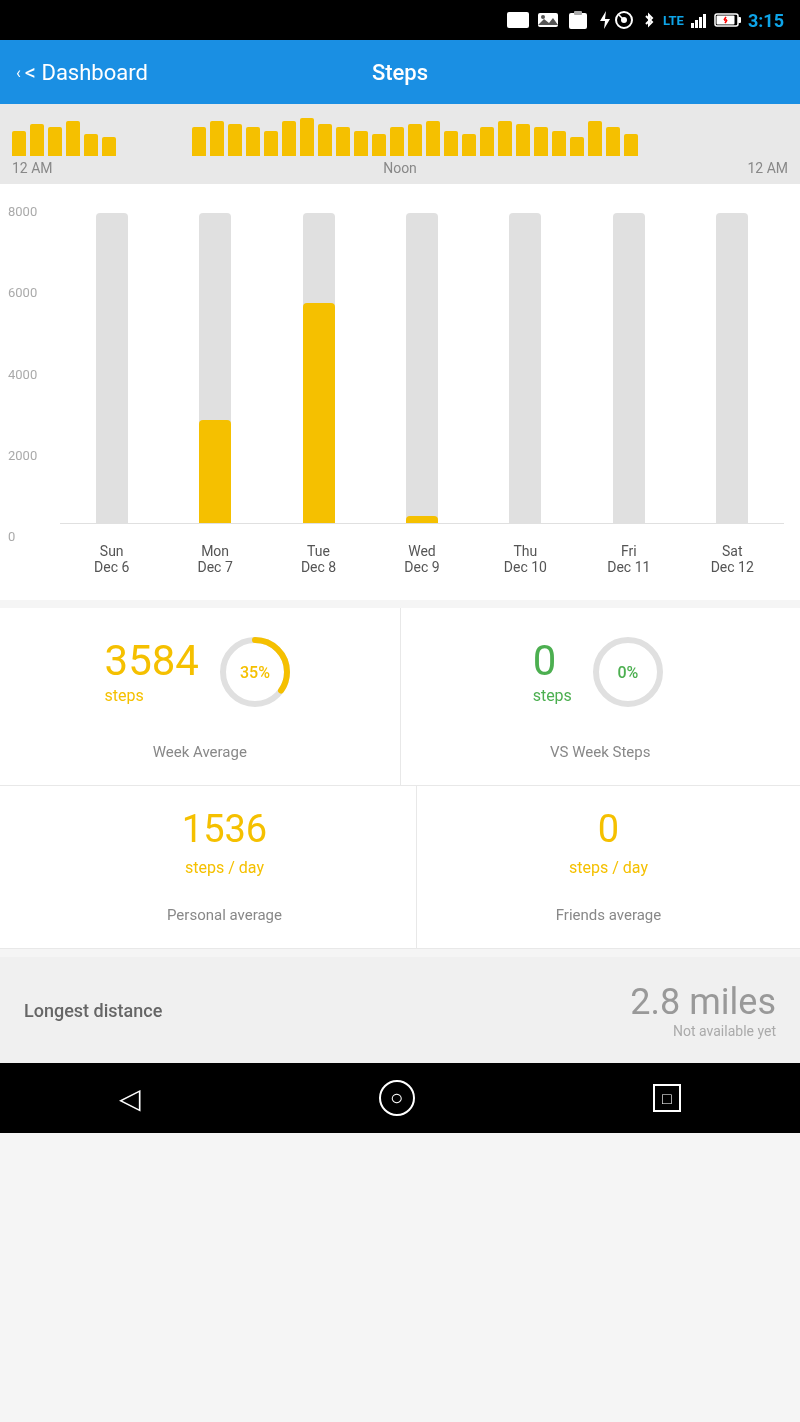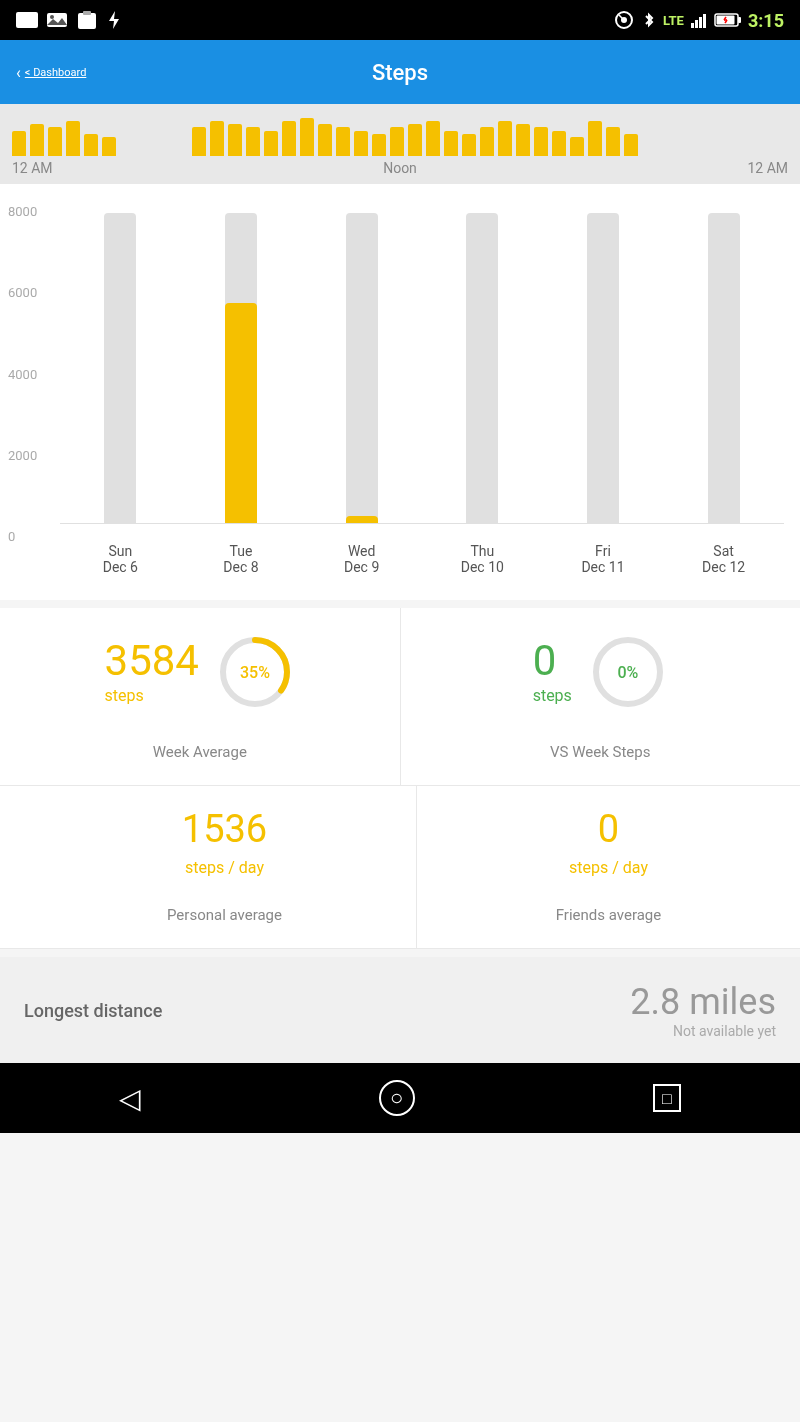--- a/index.html
+++ b/index.html
@@ -10,23 +10,23 @@
       background: #f5f5f5;
       overflow-x: hidden;
     }
 
     
     .status-bar {
       background: #000;
       height: 40px;
       display: flex;
       align-items: center;
-      justify-content: space-between;
+      justify-content: flex-end;
       padding: 0 16px;
-      color: #bef264;
+      color: #0ea5e9;
       font-size: 14px;
     }
     .status-left { display: flex; gap: 8px; align-items: center; }
     .status-right { display: flex; gap: 6px; align-items: center; font-size: 15px; font-weight: bold; }
 
     
     .header {
       background: #1a8fe3;
       height: 64px;
       display: flex;
@@ -327,21 +327,21 @@
       <line x1="10" y1="8" x2="13" y2="8" stroke="#f00" stroke-width="1.5"></line>
       <line x1="13" y1="8" x2="11" y2="11" stroke="#f00" stroke-width="1.5"></line>
     </svg>
     <span style="font-size:18px;font-weight:bold;">3:15</span>
   </div>
 </div>
 
 <div class="header">
   <div class="header-back">
     <span>‹</span>
-    <span style="font-size:11px;color:#fff;text-decoration:underline;">&lt; Dashboard</span>
+    <span style="font-size:22px;color:#fff;">&lt; Dashboard</span>
   </div>
   <span class="header-title">Steps</span>
 </div>
 
 <div class="timeline-section">
   <div class="timeline-bars" id="timeline-bars-container">
   <div class="timeline-bar" style="height: 25px;"></div>
       <div class="timeline-bar" style="height: 32px;"></div>
       <div class="timeline-bar" style="height: 29px;"></div>
       <div class="timeline-bar" style="height: 35px;"></div>
@@ -395,20 +395,29 @@
       </div>
 
     <div class="bars-area" id="bars-area">
         <div class="bar-group">
           <div class="bar-track" style="height: 310px;">
             <div class="bar-fill" style="height: 0px;"></div>
           </div>
           <div class="bar-label">
             <div class="bar-label-day">Sun</div>
             <div class="bar-label-date">Dec 6</div>
+          </div>
+        </div>
+        <div class="bar-group">
+          <div class="bar-track" style="height: 310px;">
+            <div class="bar-fill" style="height: 103px;"></div>
+          </div>
+          <div class="bar-label">
+            <div class="bar-label-day">Mon</div>
+            <div class="bar-label-date">Dec 7</div>
           </div>
         </div>
         <div class="bar-group">
           <div class="bar-track" style="height: 310px;">
             <div class="bar-fill" style="height: 220px;"></div>
           </div>
           <div class="bar-label">
             <div class="bar-label-day">Tue</div>
             <div class="bar-label-date">Dec 8</div>
           </div>

